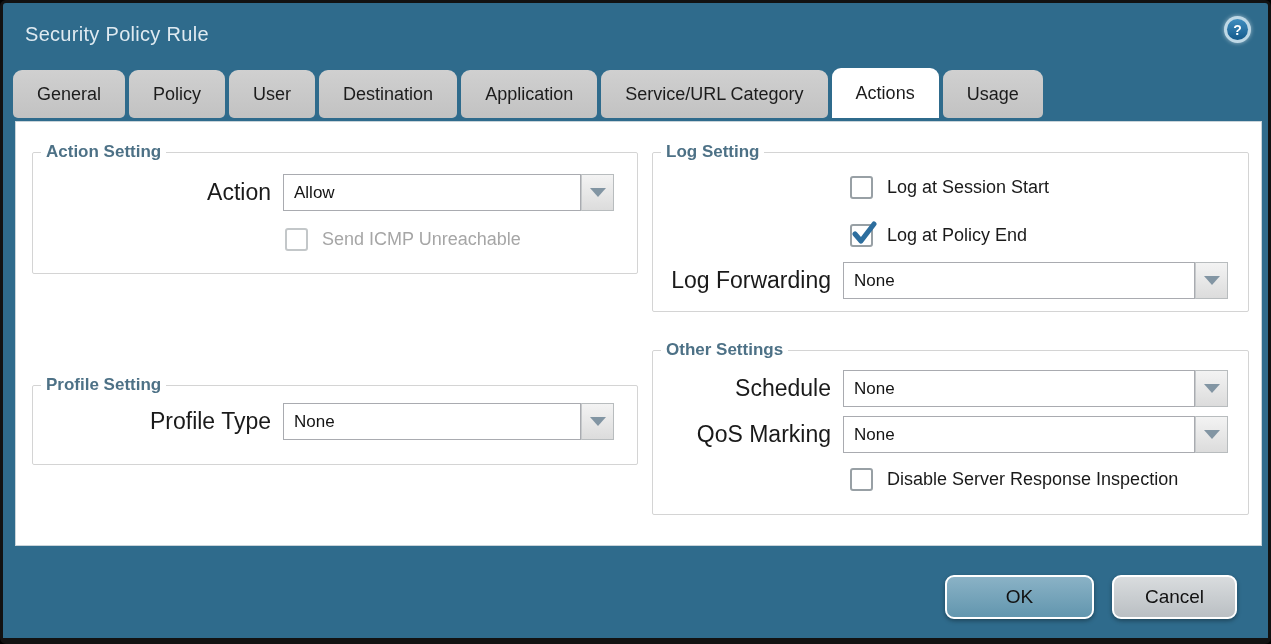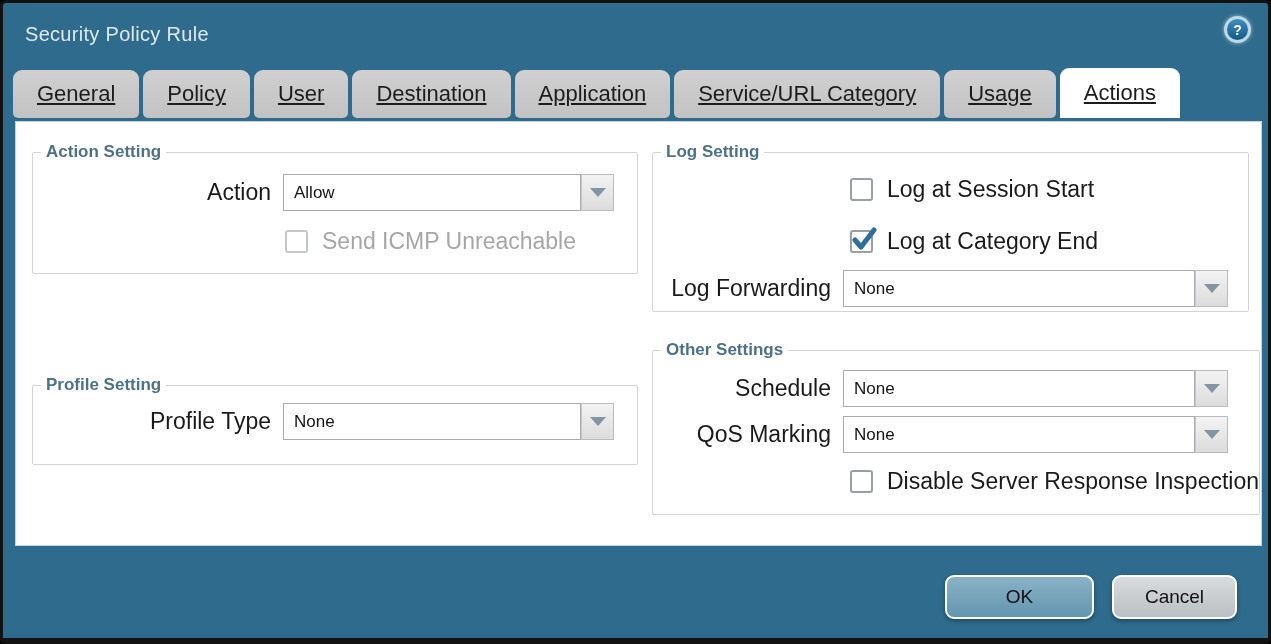--- a/index.html
+++ b/index.html
@@ -39,23 +39,23 @@
   }
   
   .tabs {
     display:flex; align-items:flex-end; gap:4px;
     padding-left:10px; height:50px; position:relative; z-index:2;
   }
   .tab {
     height:48px; line-height:48px;
     padding:0 24px;
     background:linear-gradient(#d0d0d0,#c2c2c2);
-    color:#1c1c1c; font-size:22px; text-align:left;
+    color:#1c1c1c; font-size:18px; text-align:left;
     border-radius:9px 9px 5px 5px;
-    cursor:pointer; white-space:nowrap;text-decoration:underline;
+    cursor:pointer; white-space:nowrap;
   }
   .tab.active {
     background:#fff; height:50px; line-height:50px;
     border-radius:9px 9px 0 0;
     position:relative; z-index:3;
   }
   
   .panel {
     position:absolute; left:12px; top:118px;
     width:1247px; height:425px;
@@ -109,21 +109,21 @@
   .cbrow { display:flex; align-items:center; cursor:pointer; }
   .cb {
     width:23px; height:23px; border:2px solid #98a0a5;
     border-radius:3px; background:#fff; position:relative;
     flex:0 0 auto;
   }
   .cb.disabled { border-color:#c3c7c9; }
   .cb .check {
     position:absolute; left:-1px; top:-5px;
   }
-  .cblabel { font-size:23px; color:#1a1a1a; padding-left:14px; white-space:nowrap; }
+  .cblabel { font-size:18px; color:#1a1a1a; padding-left:14px; white-space:nowrap; }
   .cblabel.disabled { color:#a6a6a6; }
   
   .footer { position:absolute; right:31px; bottom:19px; display:flex; gap:18px; }
   .btn {
     height:44px; border:2px solid #fff; border-radius:9px;
     font-size:19px; color:#111; font-family:"Liberation Sans",sans-serif;
     box-shadow:0 2px 4px rgba(0,0,0,0.35);
     cursor:pointer;
   }
   .btn-ok { width:149px; background:linear-gradient(#8ab2c6,#6296ae); }
@@ -141,22 +141,22 @@
     </div>
   </div>
 
   <div class="tabs">
     <div class="tab">General</div>
     <div class="tab">Policy</div>
     <div class="tab">User</div>
     <div class="tab">Destination</div>
     <div class="tab">Application</div>
     <div class="tab">Service/URL Category</div>
+    <div class="tab active">Actions</div>
     <div class="tab">Usage</div>
-    <div class="tab active">Actions</div>
   </div>
 
   <div class="panel">
 
     <fieldset class="fs-action">
       <legend>Action Setting</legend>
       <div class="row" style="margin-top:12px;">
         <div class="lbl lbl-w250">Action</div>
         <div class="dropdown">
           <div class="dd-field w298">Allow</div>
@@ -176,21 +176,21 @@
       <div class="cbrow" style="margin-top:14px; margin-left:197px;">
         <div class="cb"></div>
         <div class="cblabel">Log at Session Start</div>
       </div>
       <div class="cbrow" style="margin-top:25px; margin-left:197px;">
         <div class="cb">
           <svg class="check" width="26" height="26" viewBox="0 0 26 26">
             <path d="M4 13 L10 20 L23 3" stroke="#2d6e9e" stroke-width="5" fill="none" stroke-linecap="round" stroke-linejoin="round"></path>
           </svg>
         </div>
-        <div class="cblabel">Log at Category End</div>
+        <div class="cblabel">Log at Policy End</div>
       </div>
       <div class="row" style="margin-top:15px;">
         <div class="lbl lbl-w190">Log Forwarding</div>
         <div class="dropdown">
           <div class="dd-field w352">None</div>
           <div class="dd-btn">
             <div class="tri"></div>
           </div>
         </div>
       </div>

